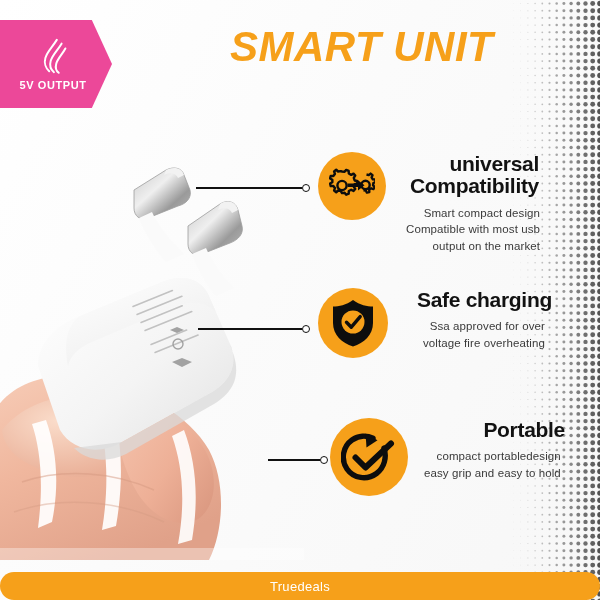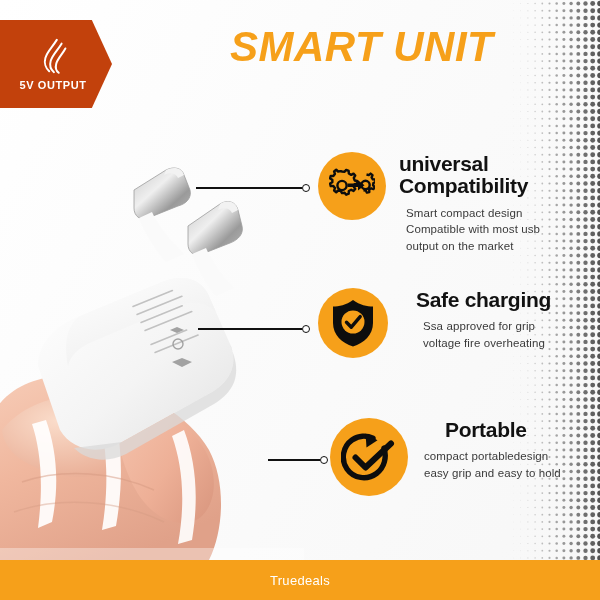--- a/index.html
+++ b/index.html
@@ -14,21 +14,21 @@
   
   .bg-wash{position:absolute;inset:0;
     background:linear-gradient(120deg,#ffffff 0%,#fbfbfb 45%,#f7f7f7 100%);}
 
   
   .halftone{position:absolute;top:0;right:0;width:90px;height:600px;}
 
   
   .badge{
     position:absolute;left:0;top:20px;width:112px;height:88px;
-    background:#c2410c;
+    background:#ec4899;
     clip-path:polygon(0 0, 82% 0, 100% 50%, 82% 100%, 0 100%);
     display:flex;flex-direction:column;align-items:center;justify-content:center;
     gap:2px;
   }
   .badge .flame{width:34px;height:40px;margin-left:-6px;}
   .badge-label{
     color:#ffffff;font-size:11px;font-weight:bold;letter-spacing:.6px;
     margin-left:-6px;white-space:nowrap;
   }
 
@@ -49,21 +49,21 @@
   .connector .dot{
     width:8px;height:8px;border-radius:50%;
     border:1.6px solid #111;background:#fff;box-sizing:border-box;
     flex:0 0 auto;
   }
   #conn-1{left:196px;top:183px;width:114px;}
   #conn-2{left:198px;top:324px;width:112px;}
   #conn-3{left:268px;top:455px;width:60px;}
 
   
-  .feature{position:absolute;display:flex;align-items:flex-start;gap:13px;}
+  .feature{position:absolute;display:flex;align-items:flex-start;gap:13px;text-align:right;}
   #feature-1{left:318px;top:152px;}
   #feature-2{left:318px;top:288px;gap:28px;}
   #feature-3{left:330px;top:418px;}
 
   .f-icon{
     flex:0 0 auto;border-radius:50%;background:#F6A01A;
     display:flex;align-items:center;justify-content:center;
   }
   #feature-1 .f-icon{width:68px;height:68px;}
   #feature-2 .f-icon{width:70px;height:70px;}
@@ -79,22 +79,22 @@
   #feature-3 .f-title{font-size:21px;width:120px;}
   .f-desc{
     color:#3a3a3a;font-size:11.5px;line-height:1.45;margin:7px;
     letter-spacing:.1px;
   }
   #feature-3 .f-text{margin-left:-4px;}
   #feature-3 .f-title{margin-left:28px;}
 
   
   .footer{
-    position:absolute;left:0;bottom:0;width:600px;height:40px;
-    background:#F6A01A;display:flex;align-items:center;justify-content:center;
+    position:absolute;left:0;bottom:0;width:600px;height:28px;
+    background:#F6A01A;display:flex;align-items:center;justify-content:center;border-radius:14px;
   }
   .footer-text{color:#ffffff;font-size:13px;letter-spacing:.3px;}
 </style>
 </head>
 <body>
 
 <div id="canvas">
 
   <div class="bg-wash"></div>
 
@@ -1349,21 +1349,21 @@
                  C34 45, 43 37, 43 25 L43 8.5 C37 8.5, 30 7, 23 2 Z" fill="#0d0d0d"></path>
         <circle cx="23" cy="24" r="11.5" fill="#F6A01A"></circle>
         <path d="M16.5 24.3 L21.3 29.2 L30.2 18.6" fill="none" stroke="#0d0d0d" stroke-width="3.4" stroke-linecap="round" stroke-linejoin="round"></path>
       </svg>
     </div>
     <div class="f-text">
       <div class="f-title">
         <span>Safe charging</span>
       </div>
       <p class="f-desc">
-        <span>Ssa approved for grip</span><br>
+        <span>Ssa approved for over</span><br>
         <span>voltage fire overheating</span>
       </p>
     </div>
   </div>
 
   <div class="feature" id="feature-3">
     <div class="f-icon">
       <svg width="56" height="54" viewBox="0 0 56 54" aria-hidden="true">
         <path d="M43 18 C46 27, 43.5 37.5, 35.5 43.5 C26 50.5, 12.5 48.5, 6 39
                  C -0.5 29.5, 1.8 16.5, 11 10 C17.5 5.4, 25.5 5, 32 8.2" fill="none" stroke="#0d0d0d" stroke-width="5.4" stroke-linecap="round"></path>

